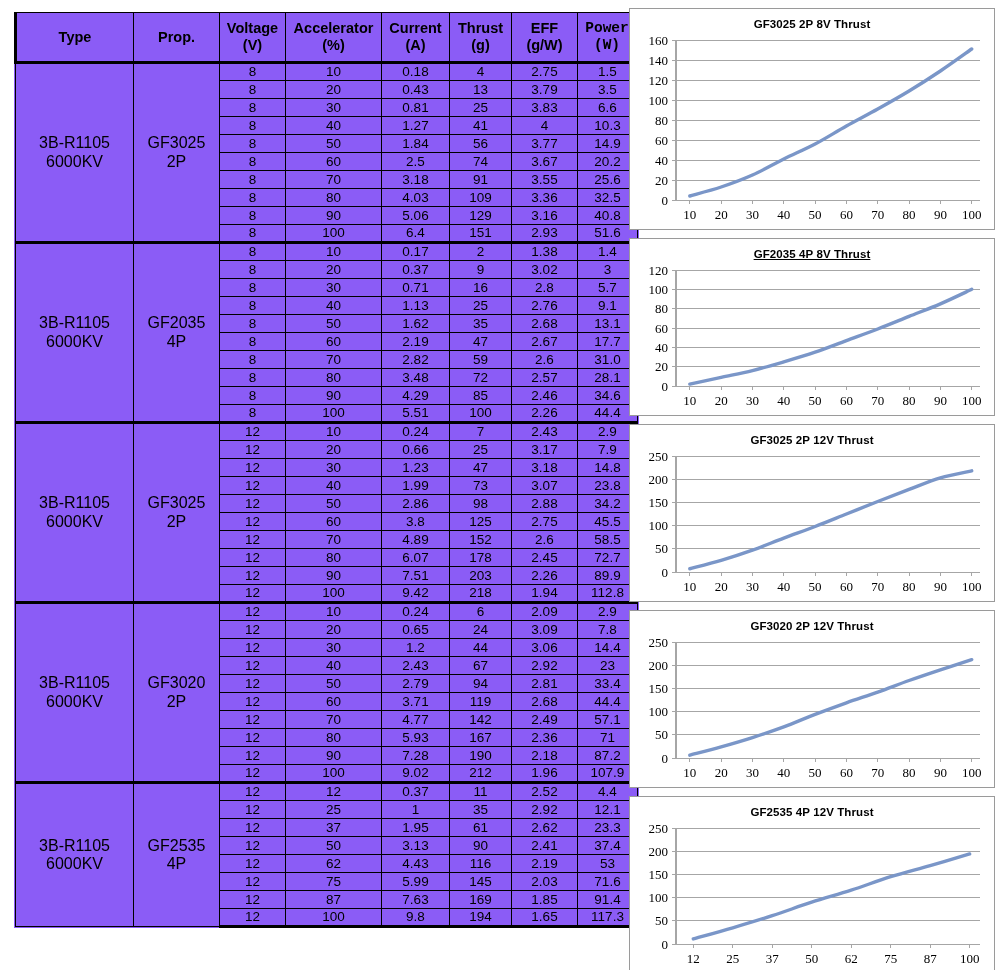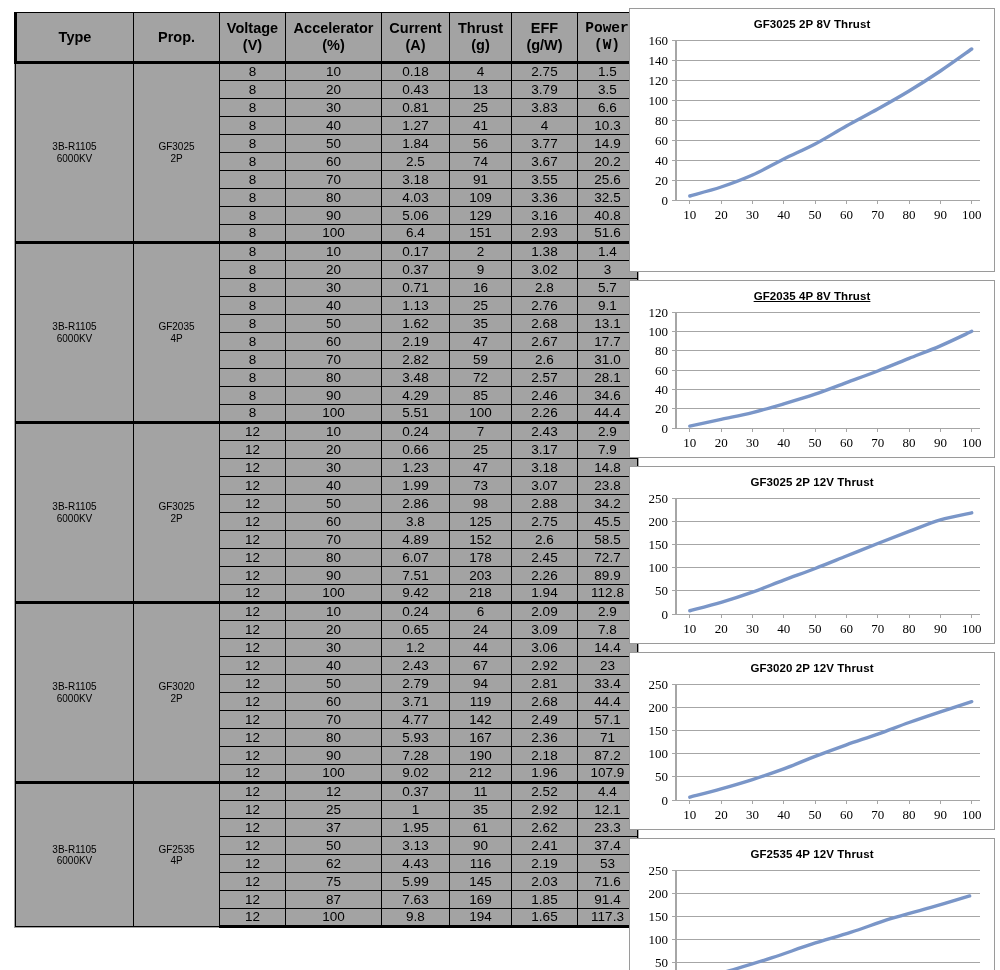--- a/index.html
+++ b/index.html
@@ -21,21 +21,21 @@
   #table-wrap {
     position: absolute;
     left: 14px;
     top: 12px;
     width: 612px;
   }
   table.spec {
     border-collapse: collapse;
     width: 612px;
     table-layout: fixed;
-    background: #a3a3a3;
+    background: #8b5cf6;
   }
   table.spec td, table.spec th {
     border: 1px solid #000;
     text-align: center;
     vertical-align: middle;
     font-family: "Liberation Sans", sans-serif;
     color: #000;
     padding: 0;
     line-height: 1.15;
   }
@@ -58,21 +58,21 @@
   }
   thead th.first { border-left: 3px solid #000; }
   thead th.last  { border-right: 3px solid #000; font-family: Liberation Mono, monospace; }
   thead th span.l2 { display: block; }
 
   tbody td {
     font-size: 13.5px;
     height: 18px;
   }
   td.type-cell, td.prop-cell {
-    font-size: 10px;
+    font-size: 16px;
     border-left: 3px solid #000;
   }
   td.prop-cell { border-left: 1px solid #000; }
   td.type-cell .ln { display: block; }
   td.prop-cell .ln { display: block; }
 
   td.pow-cell { border-right: 3px solid #000; }
 
   tr.grp-first td { border-top: 3px solid #000; }
   tr.grp-last  td { border-bottom: 3px solid #000; }
@@ -570,21 +570,21 @@
             <td>9.8</td>
             <td>194</td>
             <td>1.65</td>
             <td class="pow-cell">117.3</td>
           </tr>
         </tbody>
     </table>
   </div>
 
   <div id="charts">
-      <div class="chart-panel" style="height: 264px;">
+      <div class="chart-panel" style="height: 222px;">
         <div class="chart-title">GF3025 2P   8V  Thrust</div>
         <div class="plot-area">
           <svg width="364" height="192">
             <line x1="46" x2="350" y1="164" y2="164" class="gridline"></line>
             <line x1="42" x2="46" y1="164" y2="164" class="tickmark"></line>
             <text x="38" y="168.5" class="tick-y">0</text>
             <line x1="46" x2="350" y1="144" y2="144" class="gridline"></line>
             <line x1="42" x2="46" y1="144" y2="144" class="tickmark"></line>
             <text x="38" y="148.5" class="tick-y">20</text>
             <line x1="46" x2="350" y1="124" y2="124" class="gridline"></line>

